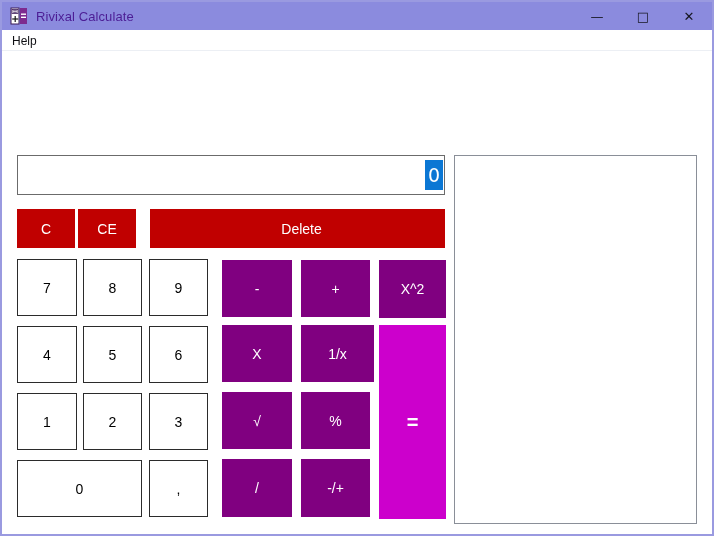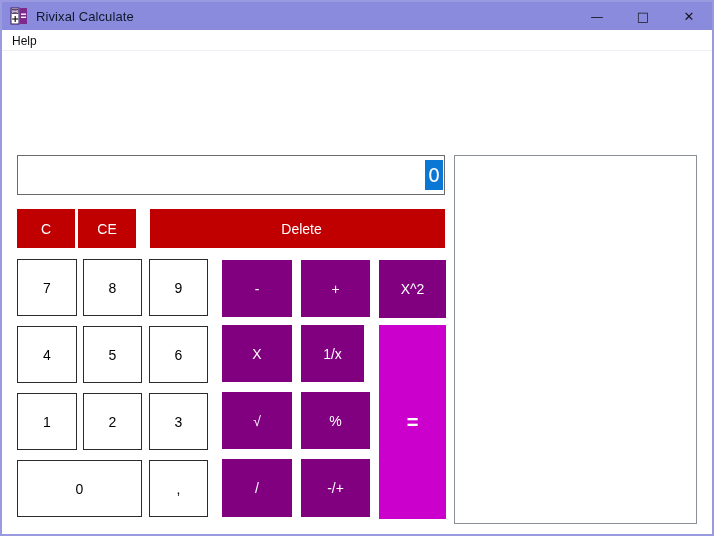--- a/index.html
+++ b/index.html
@@ -37,21 +37,21 @@
   #app-icon {
     width: 18px;
     height: 18px;
     margin-left: 8px;
     margin-right: 8px;
     position: relative;
     flex: none;
   }
   #titlebar .title-text {
     font-size: 13px;
-    color: #0f172a;
+    color: #4c1d95;
     font-family: "Liberation Sans", sans-serif;
     letter-spacing: 0.1px;
     white-space: nowrap;
   }
   #win-controls {
     margin-left: auto;
     display: flex;
     height: 28px;
   }
   .win-btn {
@@ -269,21 +269,21 @@
     <div class="btn btn-op" style="left:299px; top:209px; width:69px; height:57px;">
       <span>+</span>
     </div>
     <div class="btn btn-op" style="left:377px; top:209px; width:67px; height:58px;">
       <span>X^2</span>
     </div>
 
     <div class="btn btn-op" style="left:220px; top:274px; width:70px; height:57px;">
       <span>X</span>
     </div>
-    <div class="btn btn-op" style="left:299px; top:274px; width:63px; height:57px;justify-content:center;">
+    <div class="btn btn-op" style="left:299px; top:274px; width:73px; height:57px;justify-content:center;">
       <span>1/x</span>
     </div>
 
     <div class="btn btn-op" style="left:220px; top:341px; width:70px; height:57px;">
       <span>√</span>
     </div>
     <div class="btn btn-op" style="left:299px; top:341px; width:69px; height:57px;">
       <span>%</span>
     </div>
 

